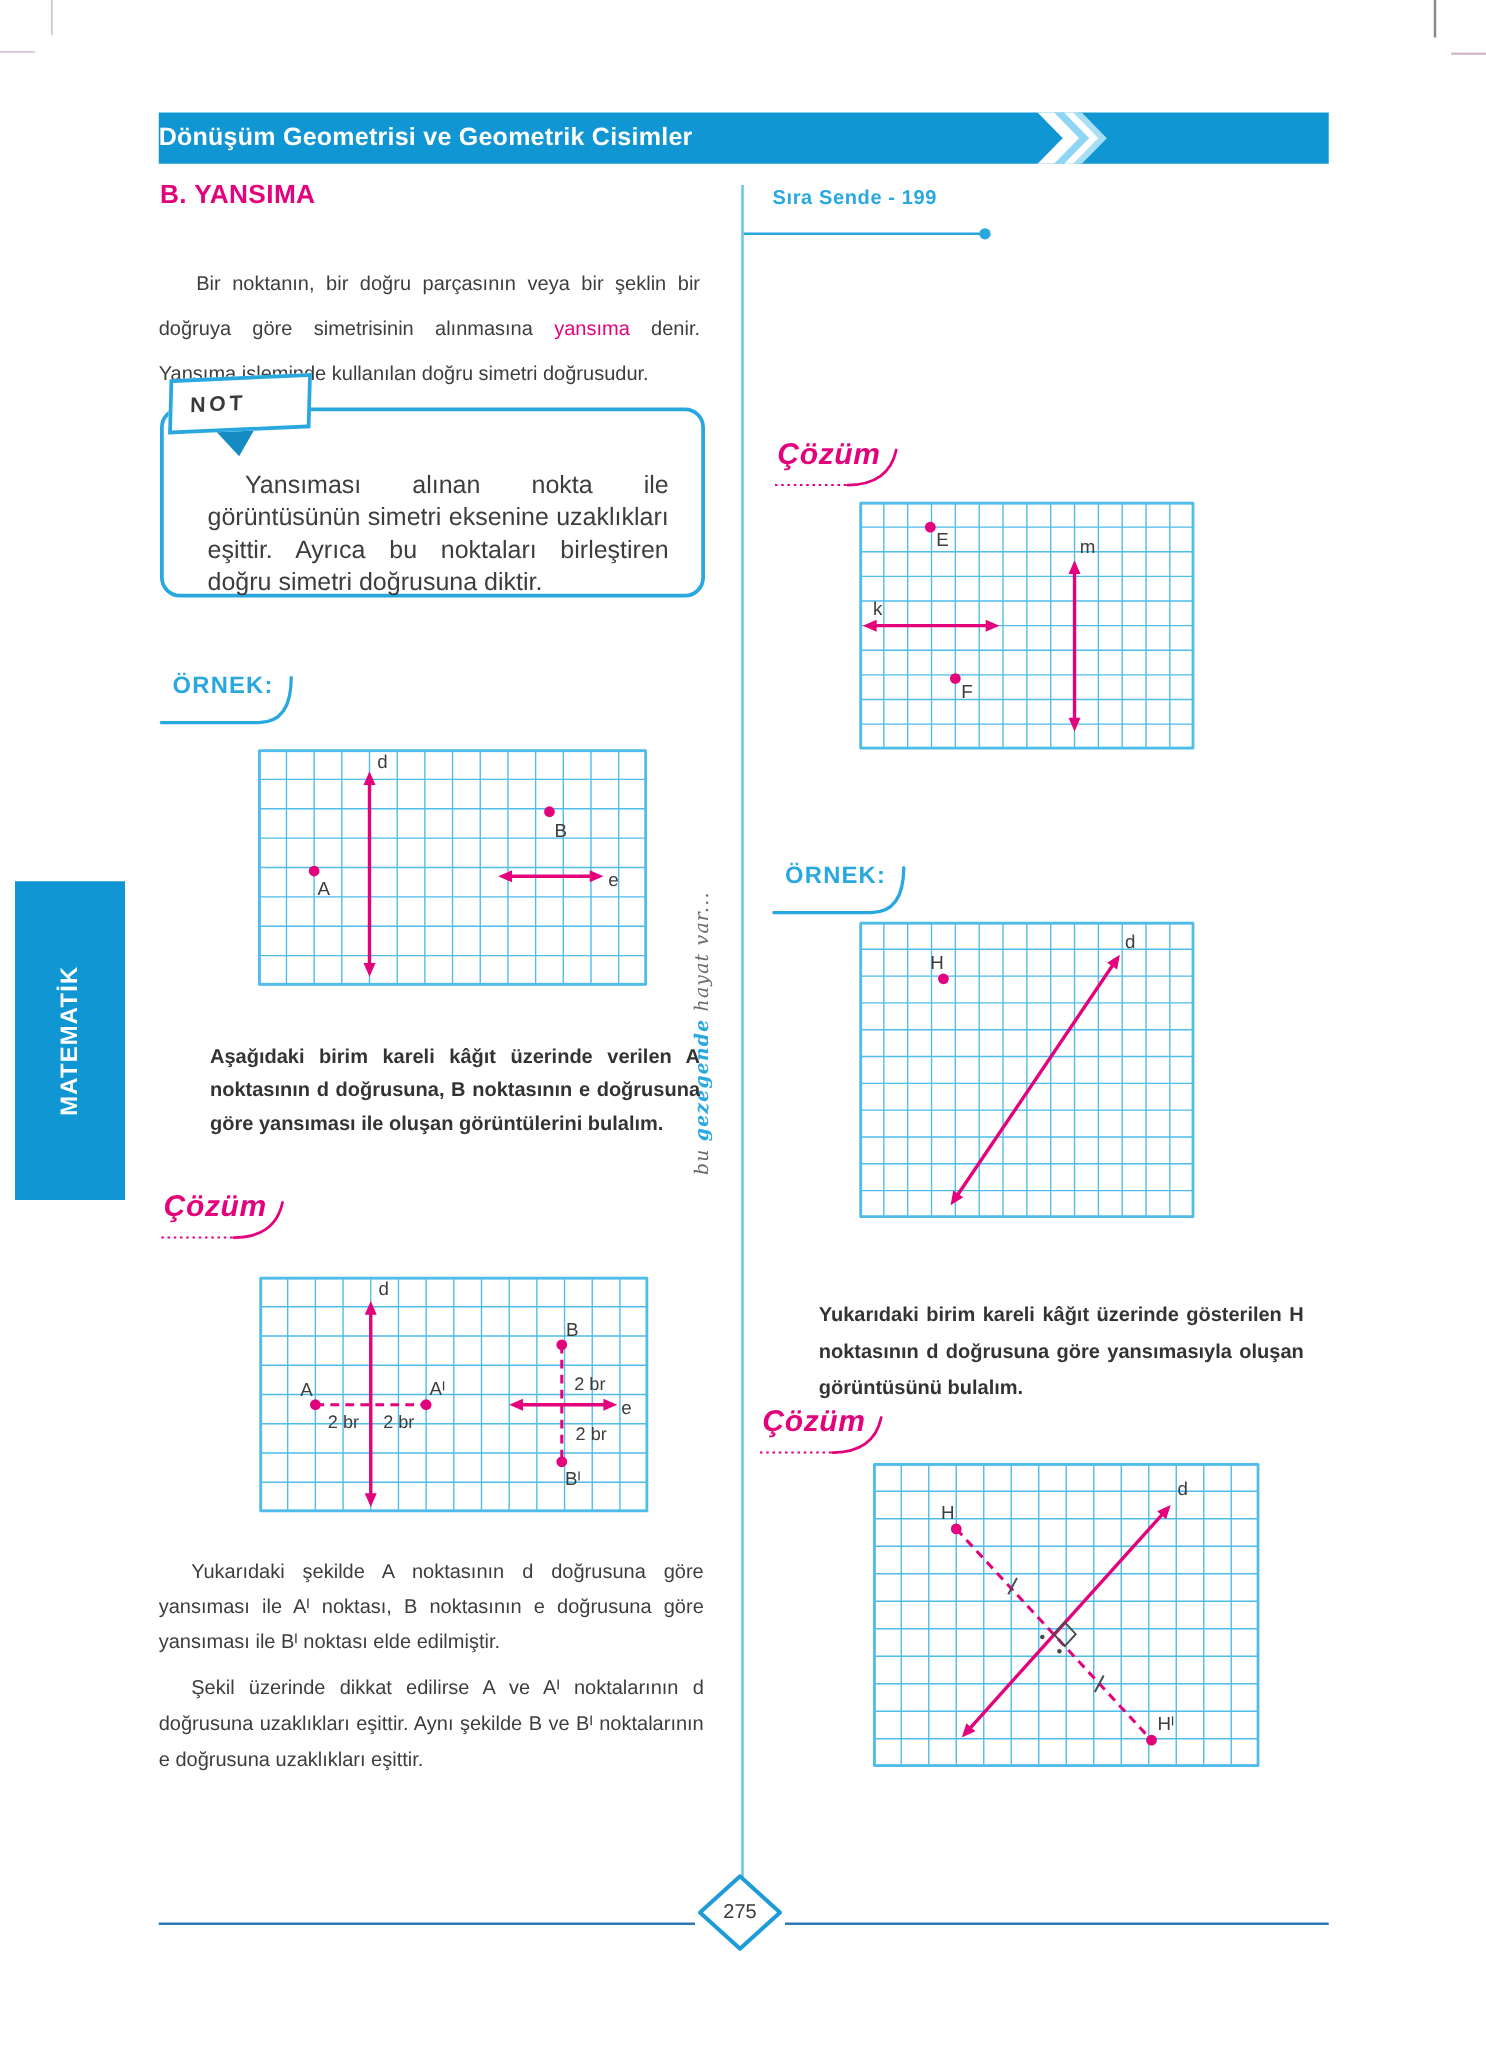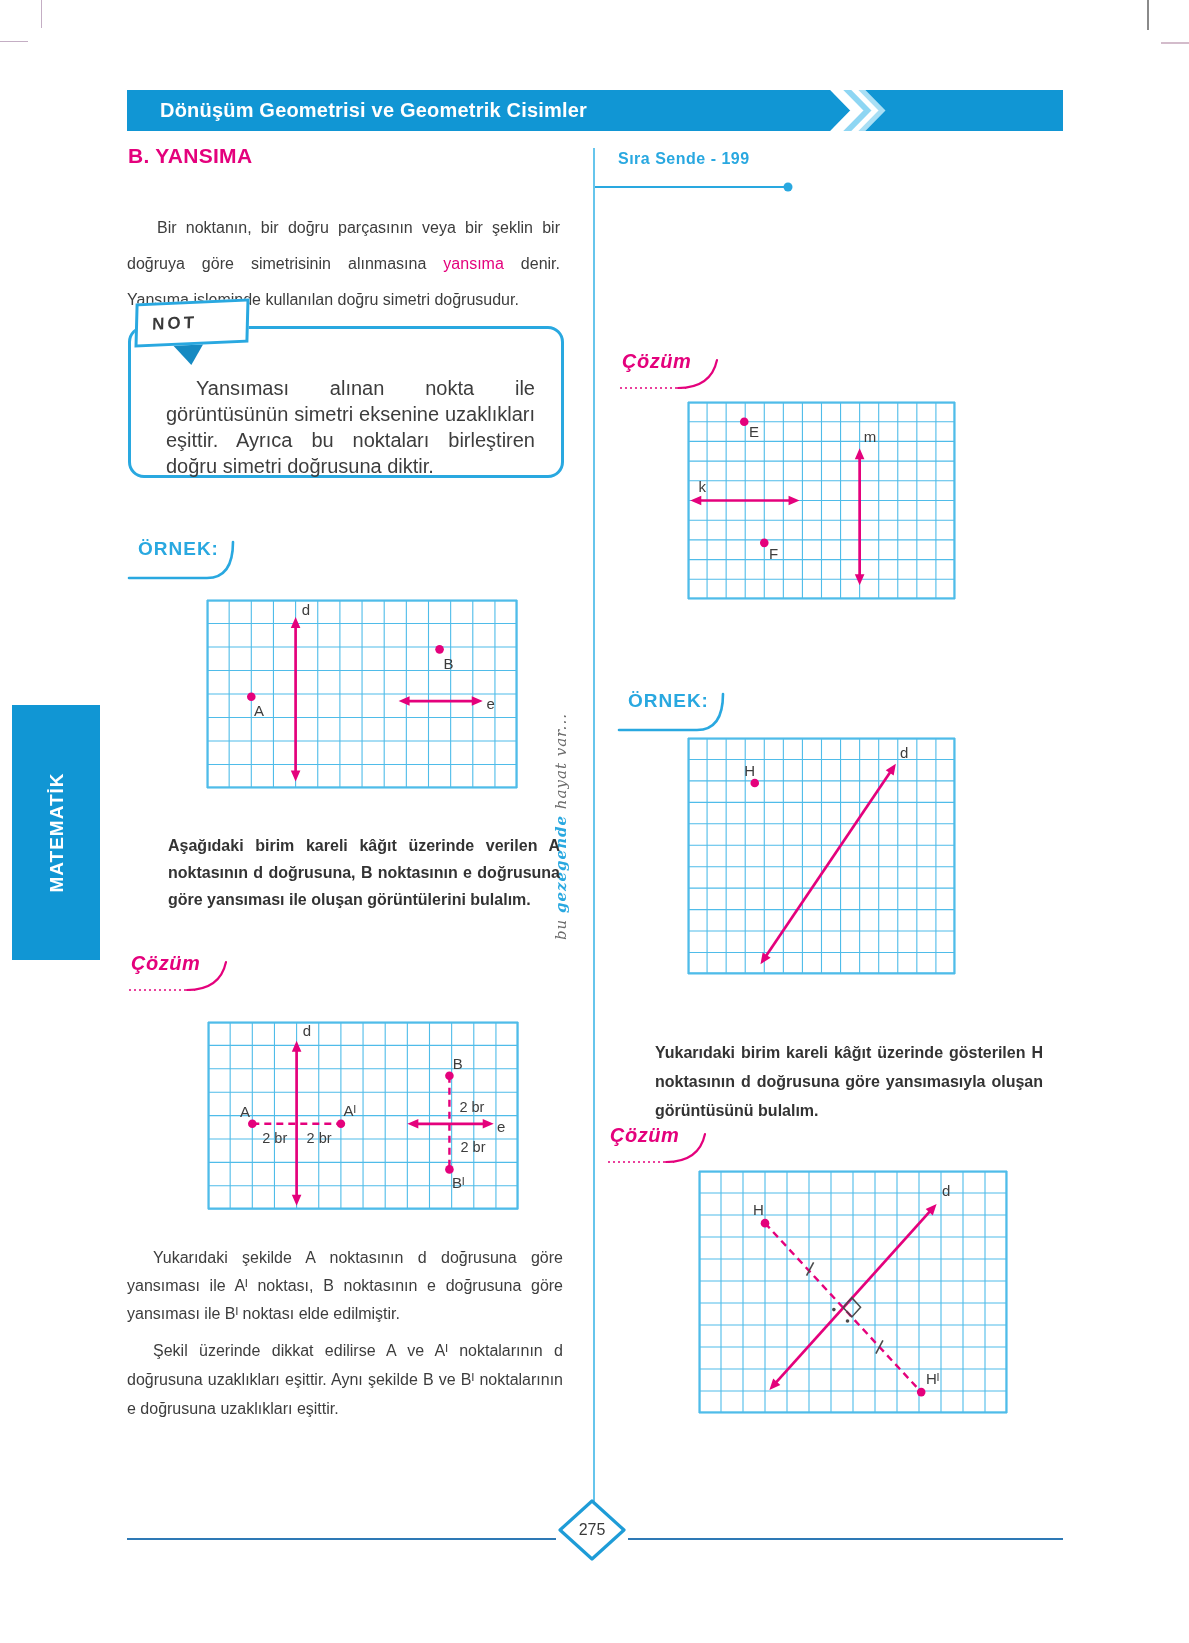--- a/index.html
+++ b/index.html
@@ -7,21 +7,21 @@
     --grid:#4fbce9; --text:#3d3d3d; --footer:#2e79b5;
   }
   html,body{margin:0;padding:0;}
   body{background:#fff;font-family:"Liberation Sans","DejaVu Sans",sans-serif;}
   #page{position:relative;width:1189px;height:1643px;background:#fff;overflow:hidden;}
 
   .cropmark{position:absolute;}
 
   
   #header-bar{position:absolute;left:127px;top:90px;width:936px;height:41px;background:var(--brand);}
-  #header-title{color:#fff;font-weight:bold;font-size:20px;line-height:41px;padding-left:33px;letter-spacing:0.2px;}
+  #header-title{color:#fff;font-weight:bold;font-size:20px;line-height:41px;padding-left:0;letter-spacing:0.2px;}
   #chevrons{position:absolute;right:148px;top:0;width:95px;height:41px;}
 
   
   #sidebar-tab{position:absolute;left:12px;top:705px;width:88px;height:255px;background:var(--brand);}
   #sidebar-tab span{position:absolute;inset:0;display:flex;align-items:center;justify-content:center;
     transform:rotate(-90deg);color:#fff;font-weight:bold;font-size:19px;letter-spacing:1px;white-space:nowrap;}
 
   
   #divider{position:absolute;left:593px;top:148px;width:2px;height:1354px;background:#66c5ec;}
 
@@ -42,21 +42,21 @@
   #note-fold{position:absolute;left:38px;top:12px;width:36px;height:24px;background:#168ac2;
     clip-path:polygon(0 0,100% 0,62% 100%);z-index:1;}
   #note-label{position:absolute;left:4px;top:-28px;width:108px;height:38px;background:#fff;border:3px solid var(--accent);
     transform:rotate(-2.5deg) skewX(-4deg);z-index:2;display:flex;align-items:center;}
   #note-label span{font-weight:bold;font-size:17px;color:#3a3a3a;letter-spacing:3px;padding-left:14px;}
   #note-text{position:absolute;left:0;top:0;right:4px;padding:46px 22px 0 35px;text-indent:30px;
     color:var(--text);font-size:20px;line-height:26px;text-align:justify;}
 
   .ornek-label{position:absolute;color:var(--accent);font-weight:bold;font-size:19px;letter-spacing:1px;z-index:2;}
   .ornek-swoosh{position:absolute;z-index:1;}
-  .cozum-label{position:absolute;color:var(--magenta);font-weight:bold;font-style:italic;font-size:20px;letter-spacing:0.5px;z-index:2;}
+  .cozum-label{position:absolute;color:var(--magenta);font-weight:bold;font-style:italic;font-size:24px;letter-spacing:0.5px;z-index:2;}
   .cozum-swoosh{position:absolute;z-index:1;}
 
   .figure{position:absolute;}
 
   #example1-para{left:168px;top:816px;width:392px;line-height:27px;}
   #solution1-para-a{left:127px;top:1228px;width:436px;line-height:28px;text-indent:26px;}
   #solution1-para-b{left:127px;top:1320px;width:436px;line-height:29px;text-indent:26px;}
 
   #sira-label{position:absolute;left:618px;top:150px;color:var(--accent);font-weight:bold;font-size:16px;letter-spacing:0.5px;}
   #sira-underline{position:absolute;left:593px;top:182px;}

